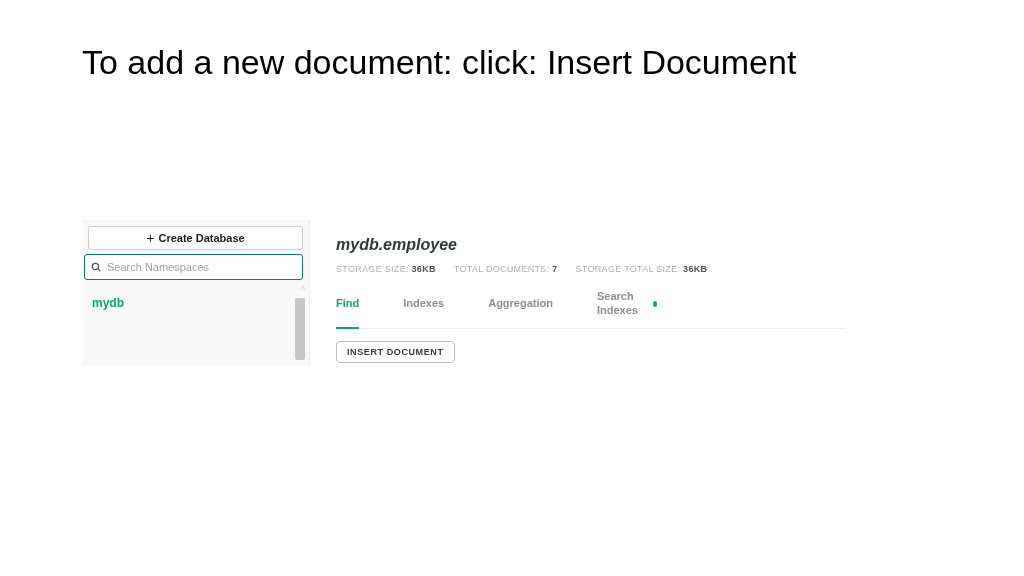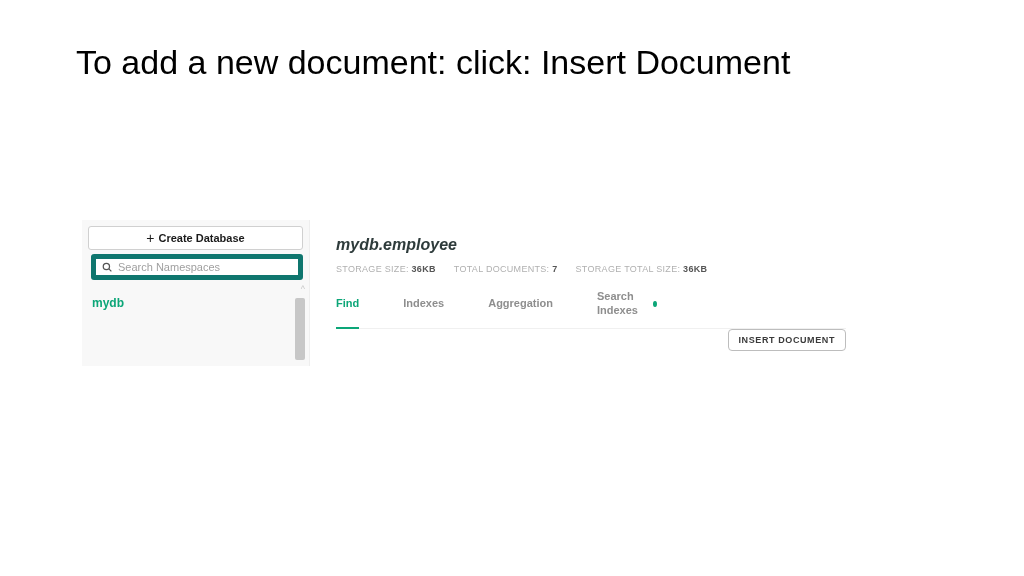--- a/index.html
+++ b/index.html
@@ -6,21 +6,21 @@
   body {
     font-family: -apple-system, BlinkMacSystemFont, "Segoe UI", Arial, sans-serif;
     background: #fff;
     width: 1024px;
     height: 576px;
     position: relative;
   }
   .slide-title {
     position: absolute;
     top: 40px;
-    left: 76px;
+    left: 82px;
     font-size: 34px;
     font-weight: 400;
     color: #000;
     line-height: 1.3;
     max-width: 720px;
   }
   .app-shot {
     position: absolute;
     top: 220px;
     left: 82px;
@@ -48,23 +48,23 @@
     font-size: 11px;
     font-weight: 700;
     color: #1a1a1a;
     display: flex;
     align-items: center;
     justify-content: center;
     gap: 4px;
   }
   .create-db-btn .plus { font-weight: 400; font-size: 14px; line-height: 1; }
   .search-ns {
-    margin: 0 6px 8px 9px;
+    margin: 0 6px 8px 2px;
     height: 26px;
-    border: 5px solid #0f766e;
+    border: 1px solid #0f766e;
     background: #fff;
     border-radius: 3px;
     display: flex;
     align-items: center;
     padding: 0 6px;
     gap: 6px;
   }
   .search-ns svg { flex-shrink: 0; }
   .search-ns input {
     border: none;
@@ -182,22 +182,21 @@
   .tab .dot {
     display: inline-block;
     width: 6px; height: 6px;
     border-radius: 50%;
     background: #0ca678;
     margin-left: 2px;
     vertical-align: middle;
   }
   .insert-row {
     display: flex;
-    justify-content: flex-end;
-    margin-top: 0;
+    margin-top: 12px;
   }
   .insert-btn {
     font-size: 9px;
     font-weight: 800;
     letter-spacing: 0.6px;
     color: #3a3a3a;
     border: 1px solid #bdbdbd;
     background: #fff;
     border-radius: 4px;
     padding: 5px 10px;

